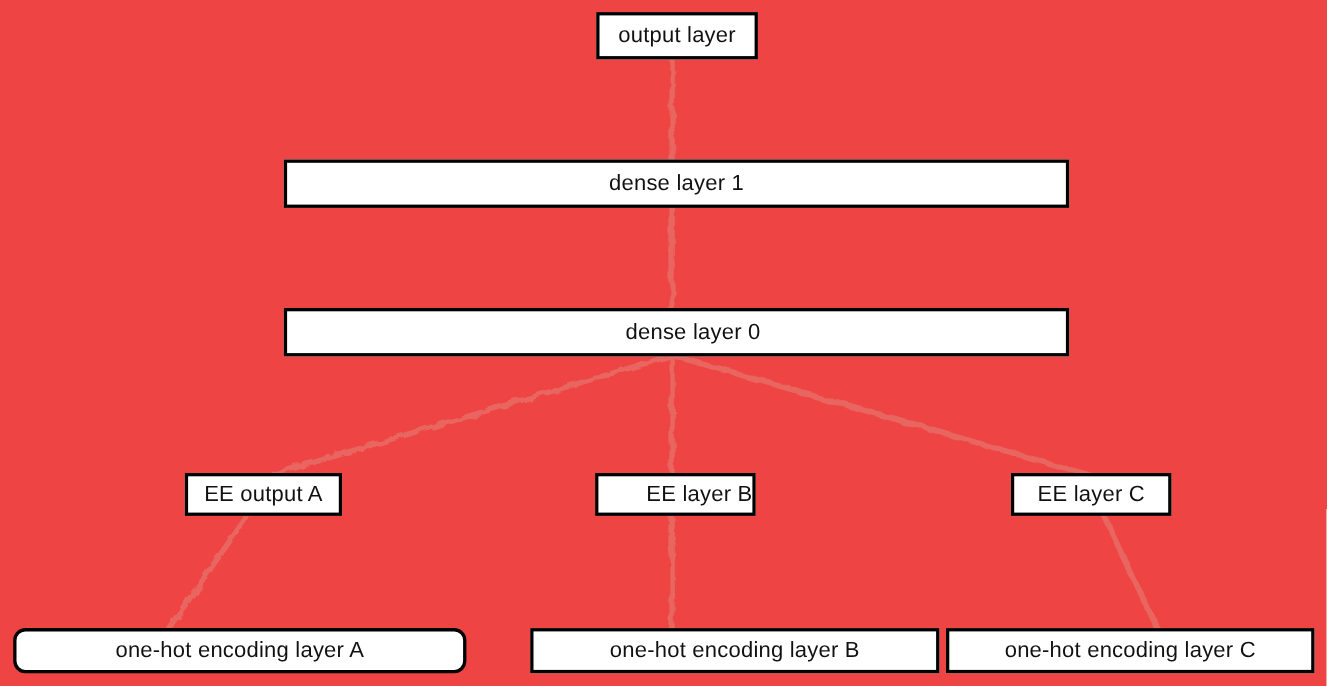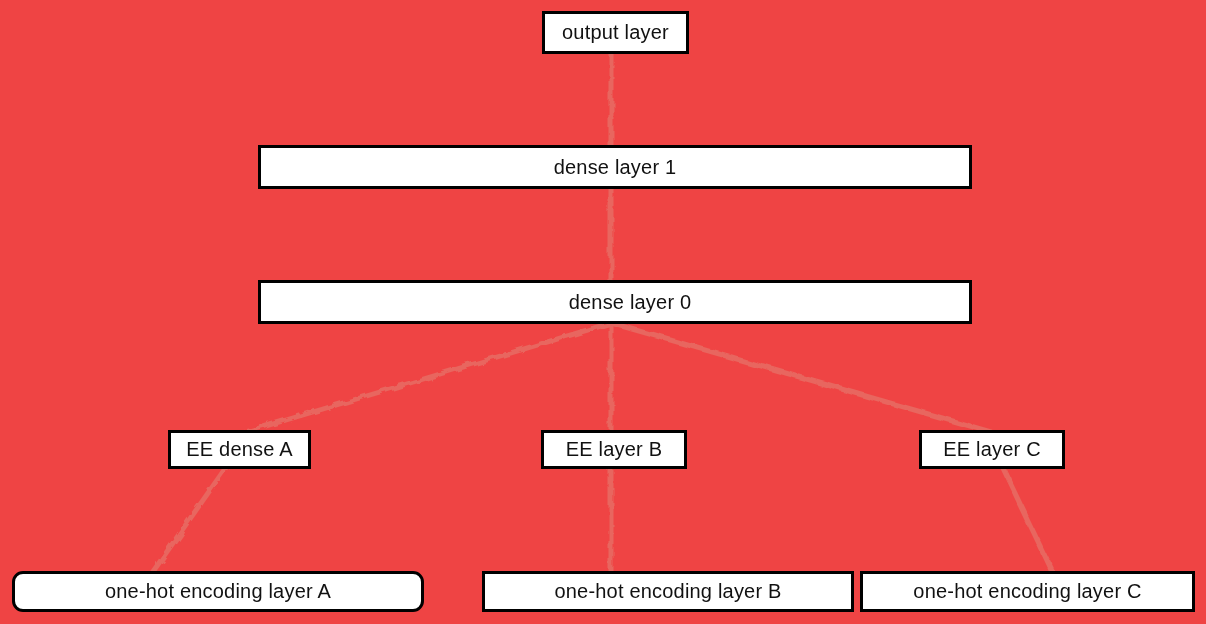--- a/index.html
+++ b/index.html
@@ -70,24 +70,24 @@
 
   <div class="node" style="left:258px; top:145px; width:714px; height:44px;text-align:right;">
     <span>dense layer 1</span>
   </div>
 
   <div class="node" style="left:258px; top:280px; width:714px; height:44px;padding-left:30px;">
     <span>dense layer 0</span>
   </div>
 
   <div class="node" style="left:168px; top:430px; width:143px; height:39px;">
-    <span>EE dense A</span>
+    <span>EE output A</span>
   </div>
 
-  <div class="node" style="left:541px; top:430px; width:146px; height:39px;">
+  <div class="node" style="left:541px; top:430px; width:146px; height:39px;justify-content:flex-end;">
     <span>EE layer B</span>
   </div>
 
   <div class="node" style="left:919px; top:430px; width:146px; height:39px;">
     <span>EE layer C</span>
   </div>
 
   <div class="node" style="left:12px; top:571px; width:412px; height:41px;border-radius:11px;">
     <span>one-hot encoding layer A</span>
   </div>

